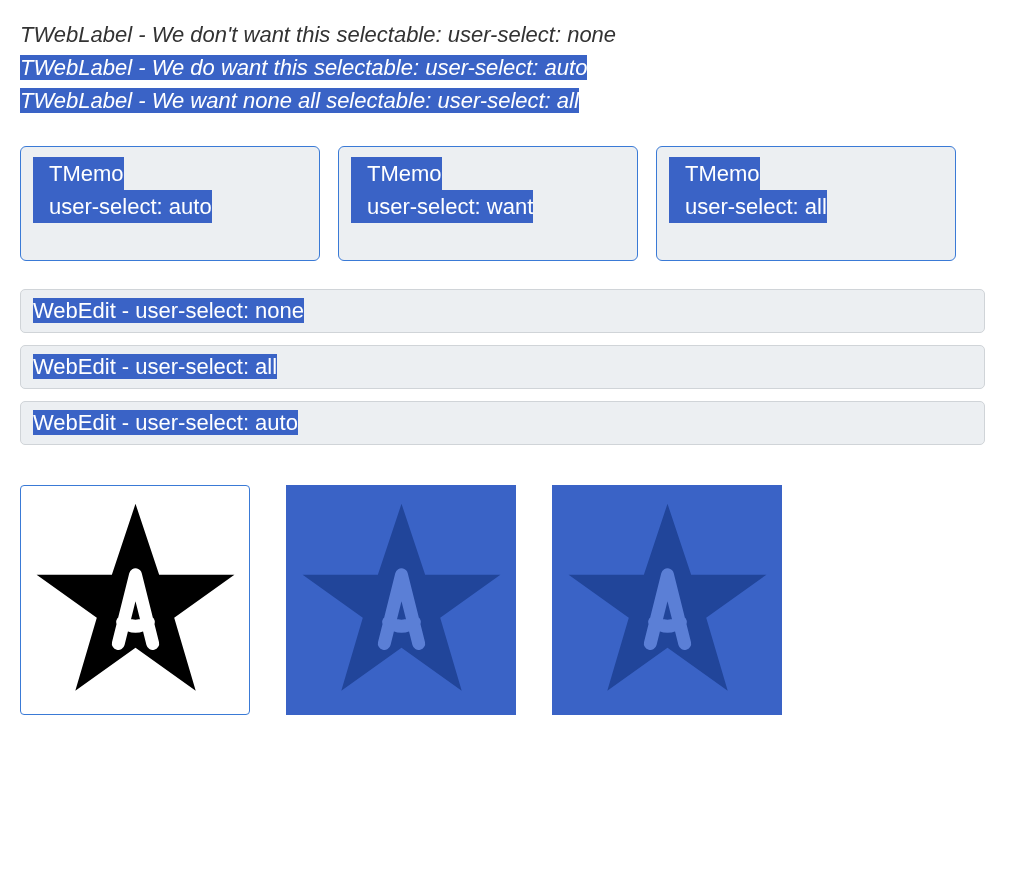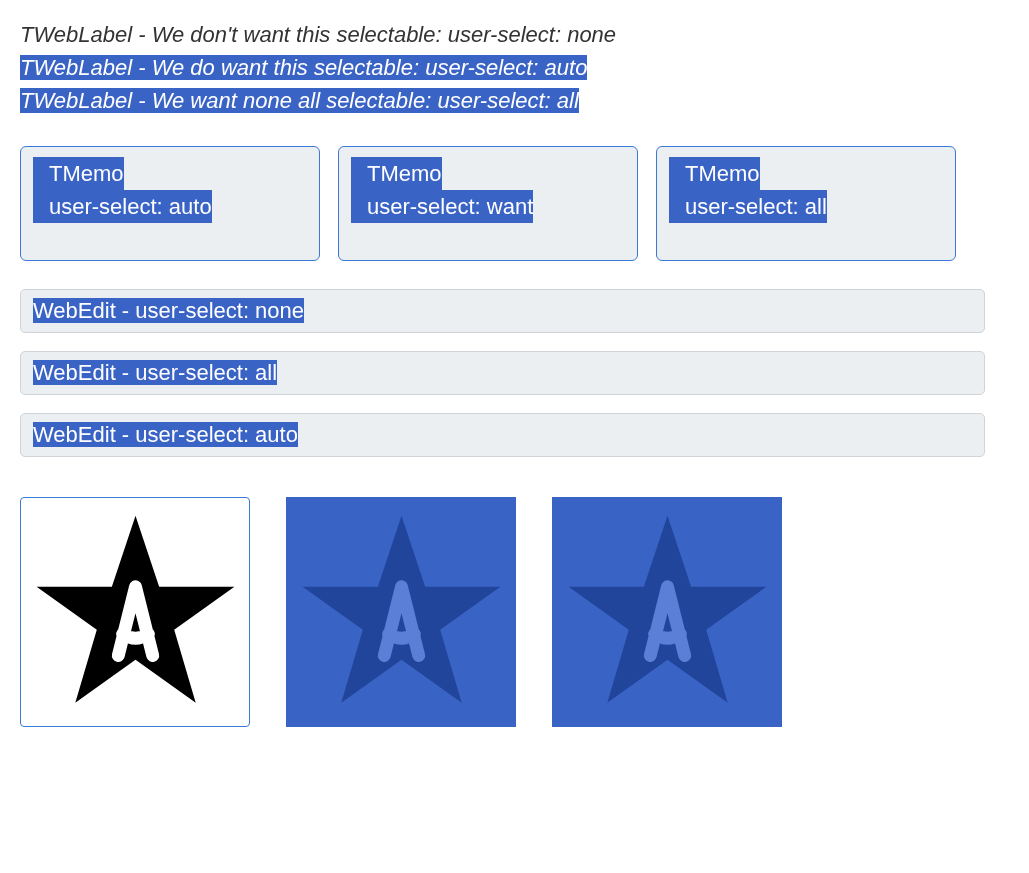--- a/index.html
+++ b/index.html
@@ -37,21 +37,21 @@
     line-height: 1.5;
   }
   .memo span {
     display: inline-block;
     padding-left: 16px;
   }
   .edits {
     margin-top: 28px;
     display: flex;
     flex-direction: column;
-    gap: 18px;
+    gap: 12px;
   }
   .edit {
     width: 965px;
     background: #eceff2;
     border: 1px solid #d0d4d8;
     border-radius: 5px;
     padding: 8px 12px;
     font-size: 22px;
   }
   .img-row {

